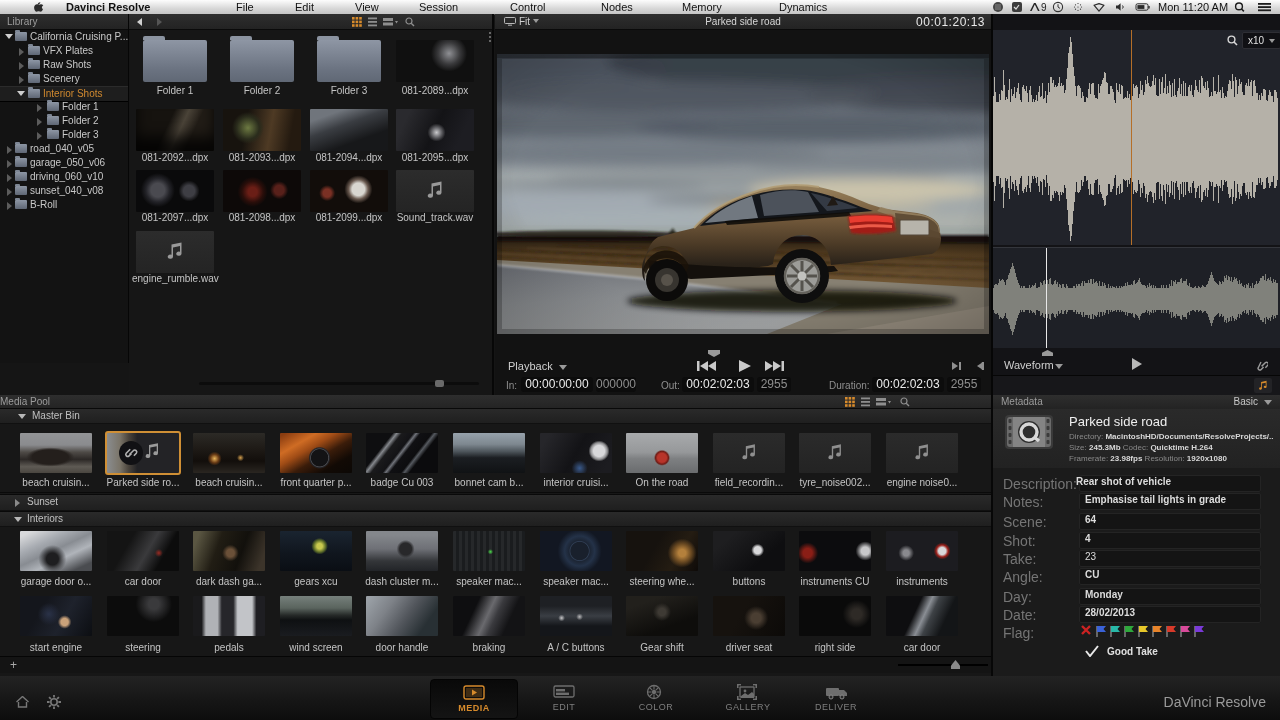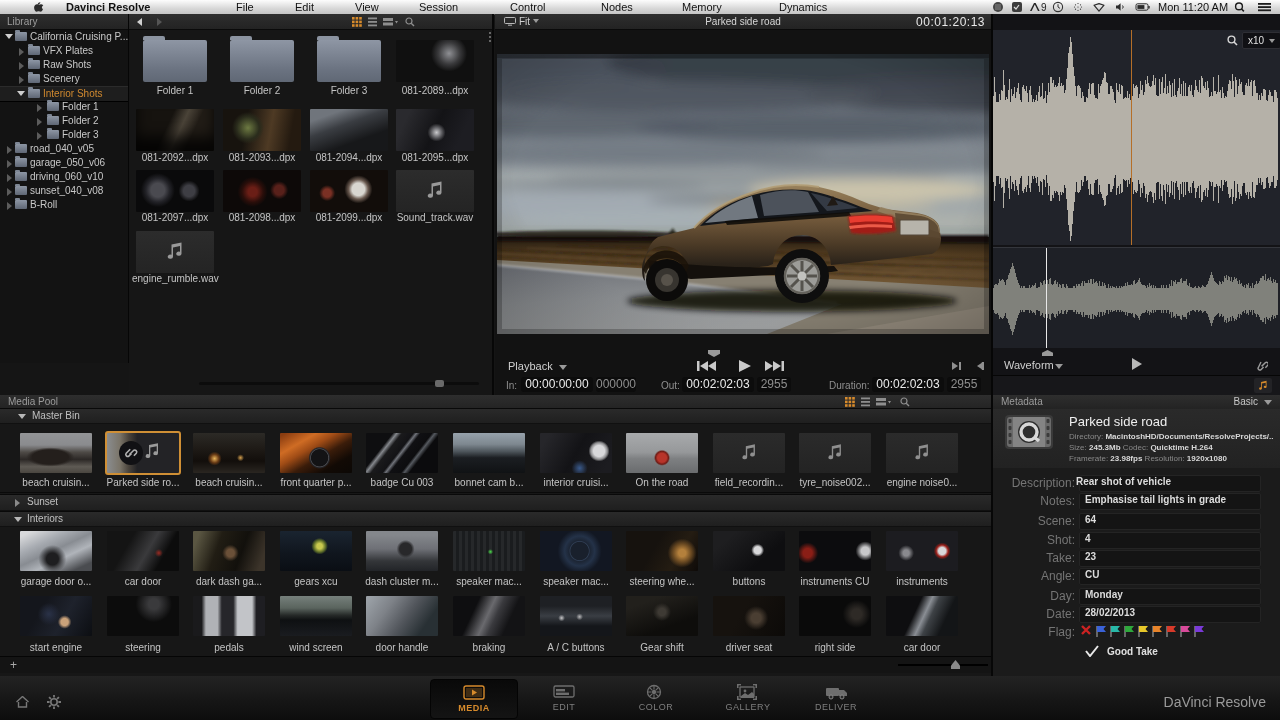--- a/index.html
+++ b/index.html
@@ -32,21 +32,21 @@
 .playtri{width:0;height:0;border-top:7px solid transparent;border-bottom:7px solid transparent;border-left:11px solid #c9c9c9}
 
 #audio{left:993px;top:14px;width:287px;height:381px;background:#131316}
 
 #mediapool{left:0;top:395px;width:991px;height:281px;background:#171717;border-right:2px solid #070707}
 .binbar{position:absolute;left:0;width:100%;height:14px;background:linear-gradient(#2a2a2a,#1f1f1f);border-top:1px solid #090909;border-bottom:1px solid #101010;color:#c0c0c0;font-size:10px;line-height:14px}
 .mth{position:absolute;width:72px;height:40px;background:#202020;border-radius:1px}
 .mlab{position:absolute;width:86px;font-size:10px;color:#c4c4c4;text-align:center;white-space:nowrap;overflow:hidden}
 
 #metadata{left:993px;top:395px;width:287px;height:281px;background:#1b1b1b}
-.mlabel{position:absolute;color:#757575;font-size:12px;text-align:right;width:72px}
+.mlabel{position:absolute;color:#757575;font-size:14px;width:72px}
 .mval{position:absolute;color:#dcdcdc;font-size:10px}
 .mfield{position:absolute;left:86px;width:180px;height:15px;background:#141414;border:1px solid #242424;border-radius:2px}
 
 #toolbar{left:0;top:676px;width:1280px;height:44px;background:linear-gradient(#232323,#161616 55%,#0d0d0d)}
 .pagebtn{position:absolute;top:3px;width:86px;height:38px;text-align:center;color:#7e7e7e;font-size:9px;letter-spacing:.5px}
 .pagebtn .lbl{position:absolute;bottom:5px;width:100%}
 .pagebtn svg{position:absolute;top:5px;left:50%;margin-left:-11px}
 </style></head><body>
 <div id="root">
   <div id="menubar" class="abs">
@@ -419,21 +419,21 @@
           </g>
         </svg>
     </div>
     <div class="abs" style="left:0;top:361px;width:287px;height:20px;background:#17171a;border-top:1px solid #060606">
       <div class="abs" style="right:8px;top:2px;width:18px;height:15px;background:#232326;border-radius:2px;text-align:center"><svg width="12" height="12" viewBox="0 0 22 22" style="margin-top:1px">
             <path fill="#d78b2c" d="M7.5 3.5l10-2v11.2a2.6 2.1 0 1 1-1.5-1.9V5.0l-7 1.4v9.3a2.6 2.1 0 1 1-1.5-1.9z"></path>
           </svg></div>
     </div>
   </div>
   <div id="mediapool" class="abs">
-    <div class="phead abs" style="left:0;top:0;width:100%;height:14px;line-height:14px"><span style="padding-left:8px">Media Pool</span>
+    <div class="phead abs" style="left:0;top:0;width:100%;height:14px;line-height:14px"><span style="">Media Pool</span>
       <svg class="abs" style="left:845px;top:2px" width="70" height="10" viewBox="0 0 70 10">
         <g fill="#d78b2c">
             <rect x="0" y="0" width="2.6" height="2.6"></rect>
             <rect x="3.6" y="0" width="2.6" height="2.6"></rect>
             <rect x="7.2" y="0" width="2.6" height="2.6"></rect>
             <rect x="0" y="3.6" width="2.6" height="2.6"></rect>
             <rect x="3.6" y="3.6" width="2.6" height="2.6"></rect>
             <rect x="7.2" y="3.6" width="2.6" height="2.6"></rect>
             <rect x="0" y="7.2" width="2.6" height="2.6"></rect>
             <rect x="3.6" y="7.2" width="2.6" height="2.6"></rect>
@@ -588,21 +588,21 @@
       <div class="mfield" style="top:98px"></div>
       <div class="mval" style="left:92px;top:99px;font-weight:bold">Emphasise tail lights in grade</div>
     <div class="mlabel" style="left:10px;top:119px">Scene:</div>
       <div class="mfield" style="top:118px"></div>
       <div class="mval" style="left:92px;top:119px;font-weight:bold">64</div>
     <div class="mlabel" style="left:10px;top:138px">Shot:</div>
       <div class="mfield" style="top:137px"></div>
       <div class="mval" style="left:92px;top:138px;font-weight:bold">4</div>
     <div class="mlabel" style="left:10px;top:156px">Take:</div>
       <div class="mfield" style="top:155px"></div>
-      <div class="mval" style="left:92px;top:156px;font-weight:bold">23</div>
+      <div class="mval" style="left:92px;top:156px;font-weight:normal">23</div>
     <div class="mlabel" style="left:10px;top:174px">Angle:</div>
       <div class="mfield" style="top:173px"></div>
       <div class="mval" style="left:92px;top:174px;font-weight:bold">CU</div>
     <div class="mlabel" style="left:10px;top:194px">Day:</div>
       <div class="mfield" style="top:193px"></div>
       <div class="mval" style="left:92px;top:194px;font-weight:bold">Monday</div>
     <div class="mlabel" style="left:10px;top:212px">Date:</div>
       <div class="mfield" style="top:211px"></div>
       <div class="mval" style="left:92px;top:212px;font-weight:bold">28/02/2013</div>
     <div class="mlabel" style="left:10px;top:230px">Flag:</div>

